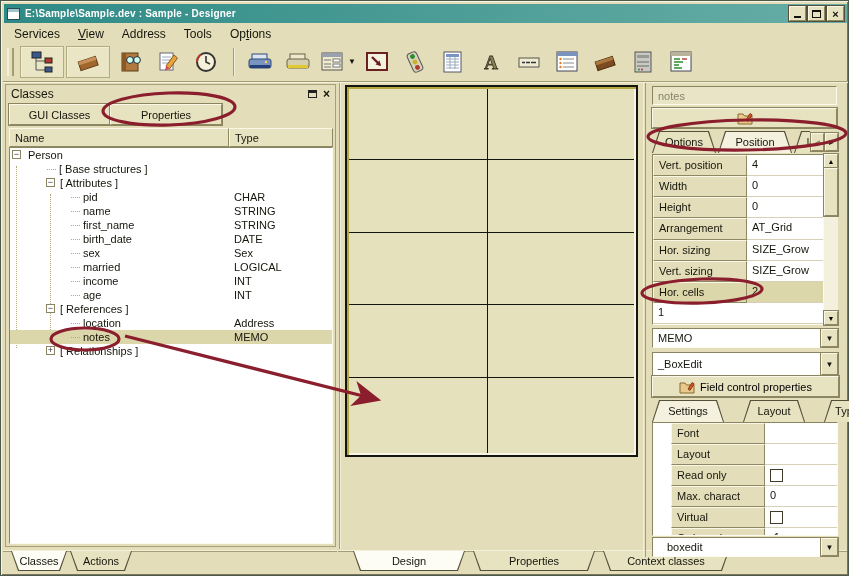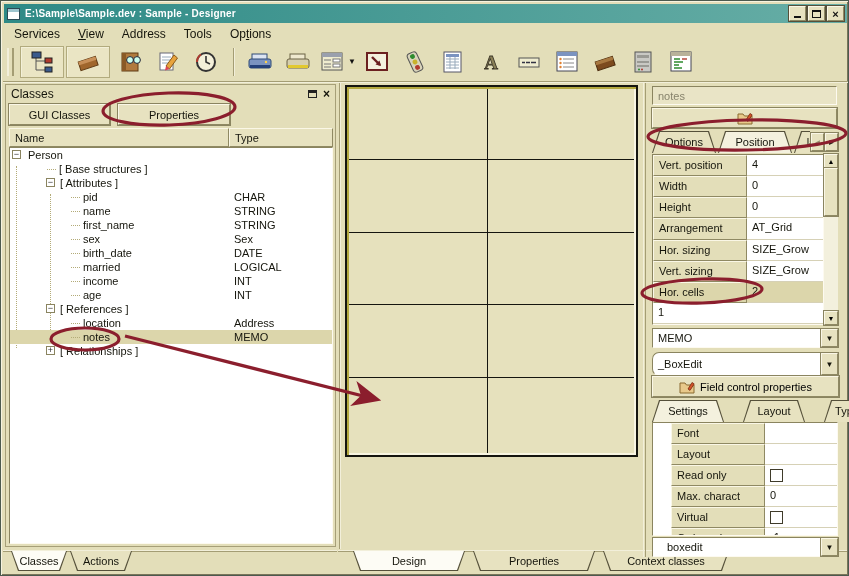--- a/index.html
+++ b/index.html
@@ -45,21 +45,21 @@
   #toolbar-groove{position:absolute;left:2px;top:80px;width:845px;height:2px;
     border-top:1px solid #a49d74;border-bottom:1px solid #f2efda;}
 
   
   #left-panel{position:absolute;left:4px;top:83px;width:331px;height:463px;
     border:1px solid #a69f78;background:var(--bg);}
   #lp-header{position:absolute;left:0;top:0;width:100%;height:18px;display:flex;align-items:center;padding:0 5px;font-size:12px;}
   #lp-header-icons{margin-left:auto;display:flex;align-items:center;gap:6px;}
   #float-box{width:9px;height:8px;border:1px solid #222;box-shadow:inset 0 2px 0 #222;}
   #lp-close{font-size:12px;font-weight:bold;line-height:10px;}
-  #lp-tabs{position:absolute;left:3px;top:19px;height:31px;display:flex;gap:8px;}
+  #lp-tabs{position:absolute;left:3px;top:19px;height:31px;display:flex;gap:0;}
   .btab{height:21px;display:flex;align-items:center;justify-content:center;
     background:var(--face);border:1px solid;border-color:var(--hl) var(--sh) var(--sh) var(--hl);
     box-shadow:0 0 0 1px #8a8460;}
   #lp-cols{position:absolute;left:3px;top:43px;width:324px;height:19px;display:flex;}
   .colhdr{background:var(--face);border:1px solid;border-color:var(--hl) var(--sh) var(--sh) var(--hl);
     display:flex;align-items:center;padding-left:5px;font-size:11px;}
   #tree{position:absolute;left:3px;top:62px;width:324px;height:397px;background:#fff;
     border:1px solid;border-color:#8a845f #fdfaf0 #fdfaf0 #8a845f;overflow:hidden;}
   .tguide{position:absolute;width:1px;border-left:1px dotted #b3ab77;}
   .trow{position:relative;height:14px;line-height:14px;white-space:nowrap;}
@@ -132,21 +132,21 @@
 
   
   #sb1{left:823px;top:153px;width:14px;height:171px;background:#f3f0dd;}
   .sb-btn{position:absolute;left:0;width:14px;height:14px;font-size:7px;}
   #sb1-thumb{position:absolute;left:0;top:14px;width:14px;height:48px;}
 
   .combo{display:flex;align-items:center;background:#fff;}
   .combo .ctext{flex:1;padding-left:5px;white-space:nowrap;overflow:hidden;}
   .combo .cbtn{width:17px;height:100%;flex:none;font-size:8px;}
   #combo-type{left:651px;top:327px;width:187px;height:20px;}
-  #combo-ctl{left:651px;top:351px;width:187px;height:24px;border-radius:7px;}
+  #combo-ctl{left:651px;top:351px;width:187px;height:24px;}
   #combo-style{left:651px;top:536px;width:187px;height:20px;}
   #combo-style .ctext{padding-left:14px;}
   #fieldctl-btn{left:651px;top:375px;width:187px;height:21px;}
   #rp-tabs2{left:651px;top:399px;width:186px;height:22px;display:flex;gap:19px;text-align:right;}
 
   
   #annot{position:absolute;left:0;top:0;width:849px;height:576px;pointer-events:none;z-index:50;}
 </style>
 </head>
 <body>
@@ -394,27 +394,27 @@
           <span class="tlabel" style="left: 73px;">name</span>
           <span class="ttype">STRING</span>
         </div>
         <div class="trow">
           <span class="tstub" style="left: 61px;"></span>
           <span class="tlabel" style="left: 73px;">first_name</span>
           <span class="ttype">STRING</span>
         </div>
         <div class="trow">
           <span class="tstub" style="left: 61px;"></span>
+          <span class="tlabel" style="left: 73px;">birth_date</span>
+          <span class="ttype">DATE</span>
+        </div>
+        <div class="trow">
+          <span class="tstub" style="left: 61px;"></span>
           <span class="tlabel" style="left: 73px;">sex</span>
           <span class="ttype">Sex</span>
-        </div>
-        <div class="trow">
-          <span class="tstub" style="left: 61px;"></span>
-          <span class="tlabel" style="left: 73px;">birth_date</span>
-          <span class="ttype">DATE</span>
         </div>
         <div class="trow">
           <span class="tstub" style="left: 61px;"></span>
           <span class="tlabel" style="left: 73px;">married</span>
           <span class="ttype">LOGICAL</span>
         </div>
         <div class="trow">
           <span class="tstub" style="left: 61px;"></span>
           <span class="tlabel" style="left: 73px;">income</span>
           <span class="ttype">INT</span>

